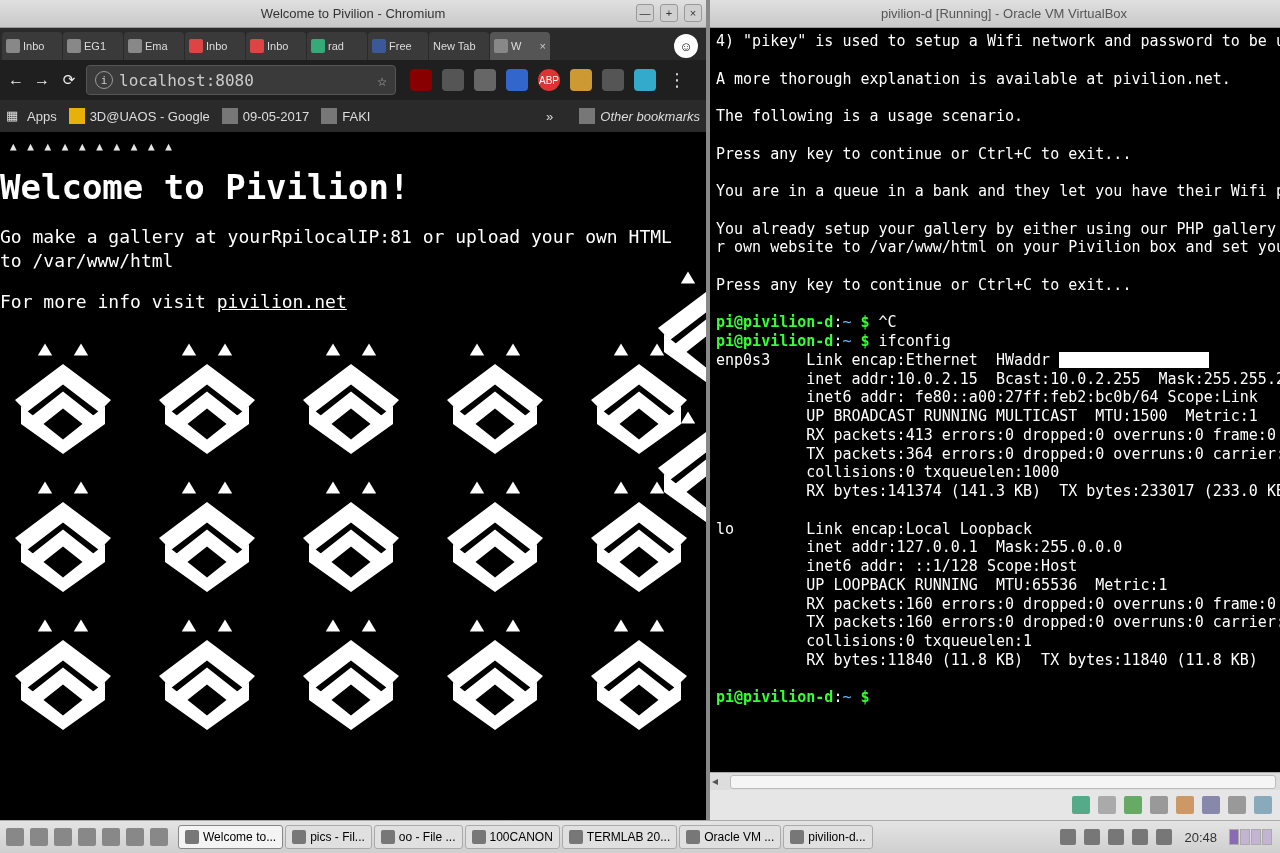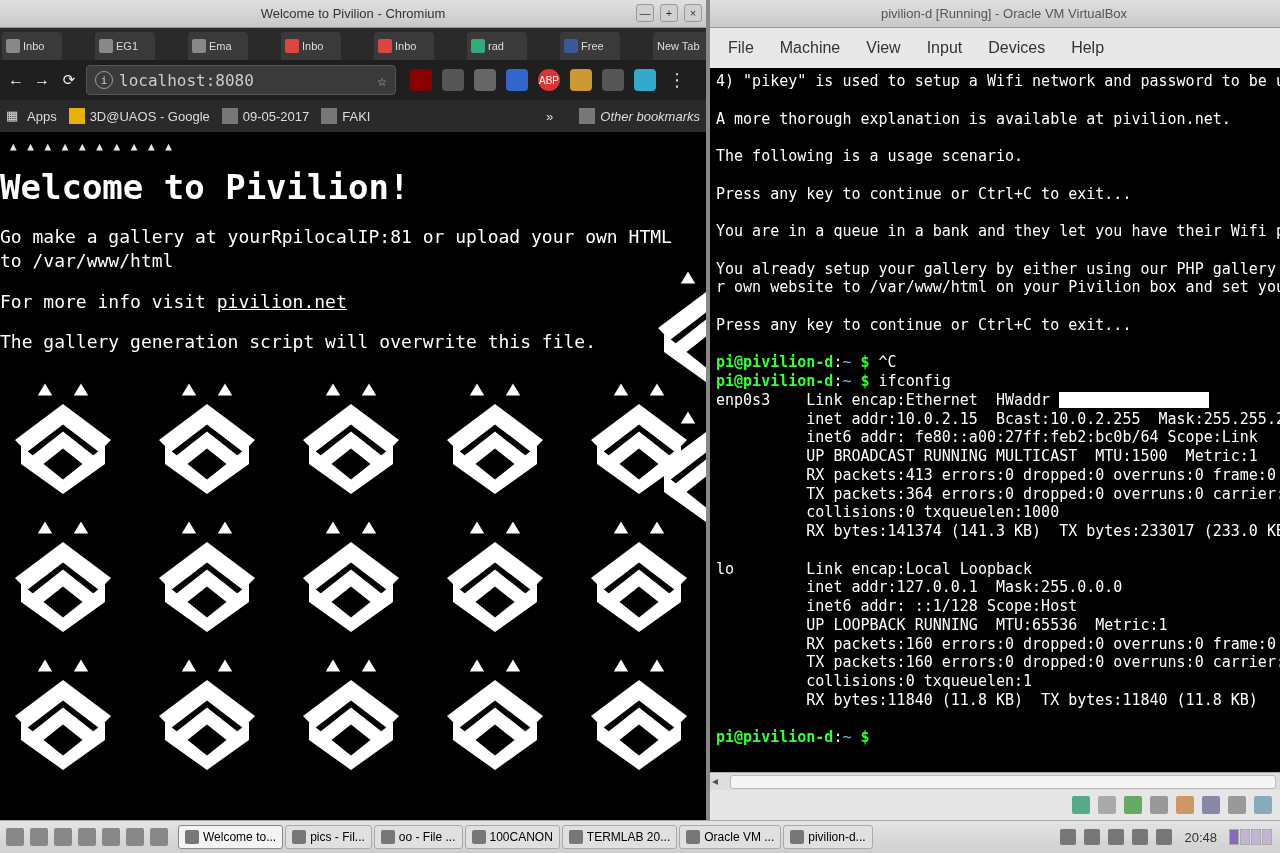--- a/index.html
+++ b/index.html
@@ -4,21 +4,21 @@
 <style>
 * { margin:0; padding:0; box-sizing:border-box; }
 body { font-family: sans-serif; width:1280px; height:853px; overflow:hidden; background:#4a4a4a; position:relative; }
 
 
 .chromium { position:absolute; left:0; top:0; width:706px; height:820px; background:#ccc; display:flex; flex-direction:column; }
 .win-titlebar { height:28px; background:linear-gradient(#e0e0e0,#c8c8c8); display:flex; align-items:center; justify-content:center; position:relative; font-size:13px; color:#333; border-bottom:1px solid #999; }
 .win-controls-l { position:absolute; right:4px; top:4px; display:flex; gap:6px; }
 .win-btn { width:18px; height:18px; border-radius:3px; background:#d0d0d0; border:1px solid #999; display:flex;align-items:center;justify-content:center;font-size:11px;line-height:1; }
 
-.tabstrip { height:32px; background:#2a2a2a; display:flex; align-items:flex-end; padding:0 2px; overflow:hidden;gap:32px; }
+.tabstrip { height:32px; background:#2a2a2a; display:flex; align-items:flex-end; padding:0 2px; overflow:hidden; }
 .tab { height:28px; min-width:60px; max-width:80px; background:#3a3a3a; color:#ddd; font-size:11px; display:flex; align-items:center; padding:0 4px; border-radius:4px 4px 0 0; margin-right:1px; gap:3px; overflow:hidden; white-space:nowrap; }
 .tab.active { background:#555; }
 .tab .fav { width:14px;height:14px;background:#888;border-radius:2px;flex-shrink:0; }
 .tab .fav.gmail { background:#d44; }
 .tab .fav.drive { background:#3a7; }
 .tab .fav.fb { background:#3b5998; }
 .tab .close-x { margin-left:auto; font-size:11px; color:#ccc; }
 .tabstrip .spacer { flex:1; }
 .avatar-btn { width:24px;height:24px;border-radius:50%;background:#fff;margin:2px 6px;display:flex;align-items:center;justify-content:center;font-size:13px; }
 
@@ -193,21 +193,20 @@
         <span class="bk-ic f"></span>
         <span>Other bookmarks</span>
       </div>
   </div>
 
   <div class="page">
     <div class="small-row">▲   ▲        ▲   ▲        ▲   ▲        ▲   ▲        ▲   ▲</div>
     <h1>Welcome to Pivilion!</h1>
     <p>Go make a gallery at yourRpilocalIP:81 or upload your own HTML to /var/www/html</p>
     <p><span>For more info visit </span><a href="#">pivilion.net</a></p>
-    <p>The gallery generation script will overwrite this file.</p>
 
     <div class="edge-logos">
       <svg>
           <use href="#pv-logo"></use>
         </svg>
       <svg>
           <use href="#pv-logo"></use>
         </svg>
     </div>
 
@@ -288,28 +287,20 @@
             <use href="#pv-logo"></use>
           </svg>
         </div>
     </div>
   </div>
 </div>
 
 <div class="vbox">
   <div class="win-titlebar">
     <span>pivilion-d [Running] - Oracle VM VirtualBox</span>
-  </div>
-  <div class="vbox-menu">
-    <span>File</span>
-    <span>Machine</span>
-    <span>View</span>
-    <span>Input</span>
-    <span>Devices</span>
-    <span>Help</span>
   </div>
   <div class="vbox-term"><span>4) "pikey" is used to setup a Wifi network and password to be use</span>
 
 <span>A more thorough explanation is available at pivilion.net.</span>
 
 <span>The following is a usage scenario.</span>
 
 <span>Press any key to continue or Ctrl+C to exit...</span>
 
 <span>You are in a queue in a bank and they let you have their Wifi pass</span>

